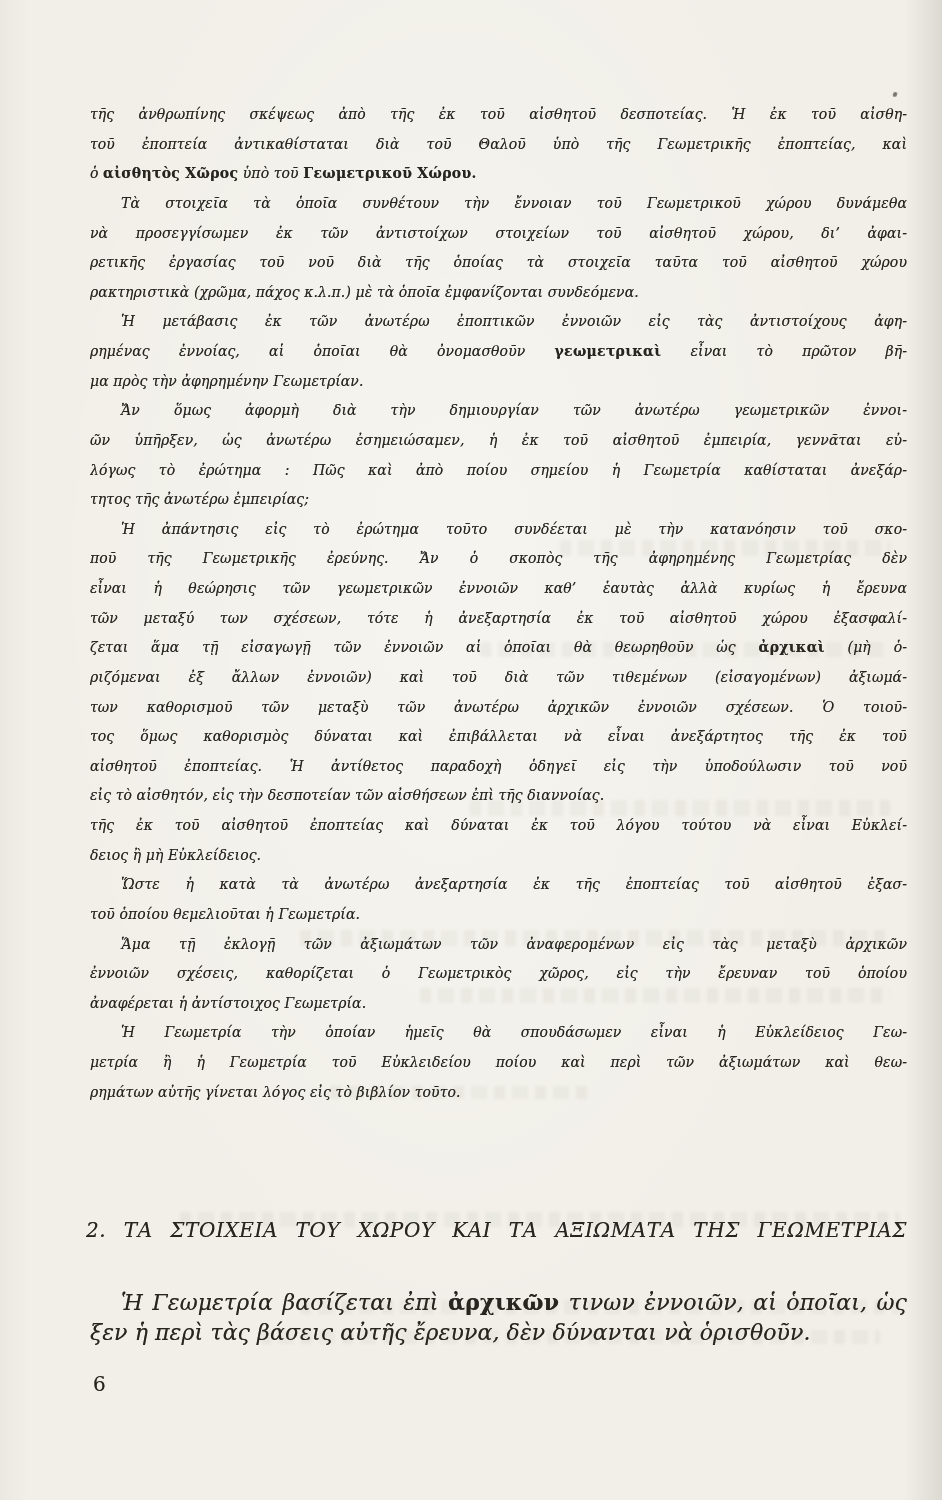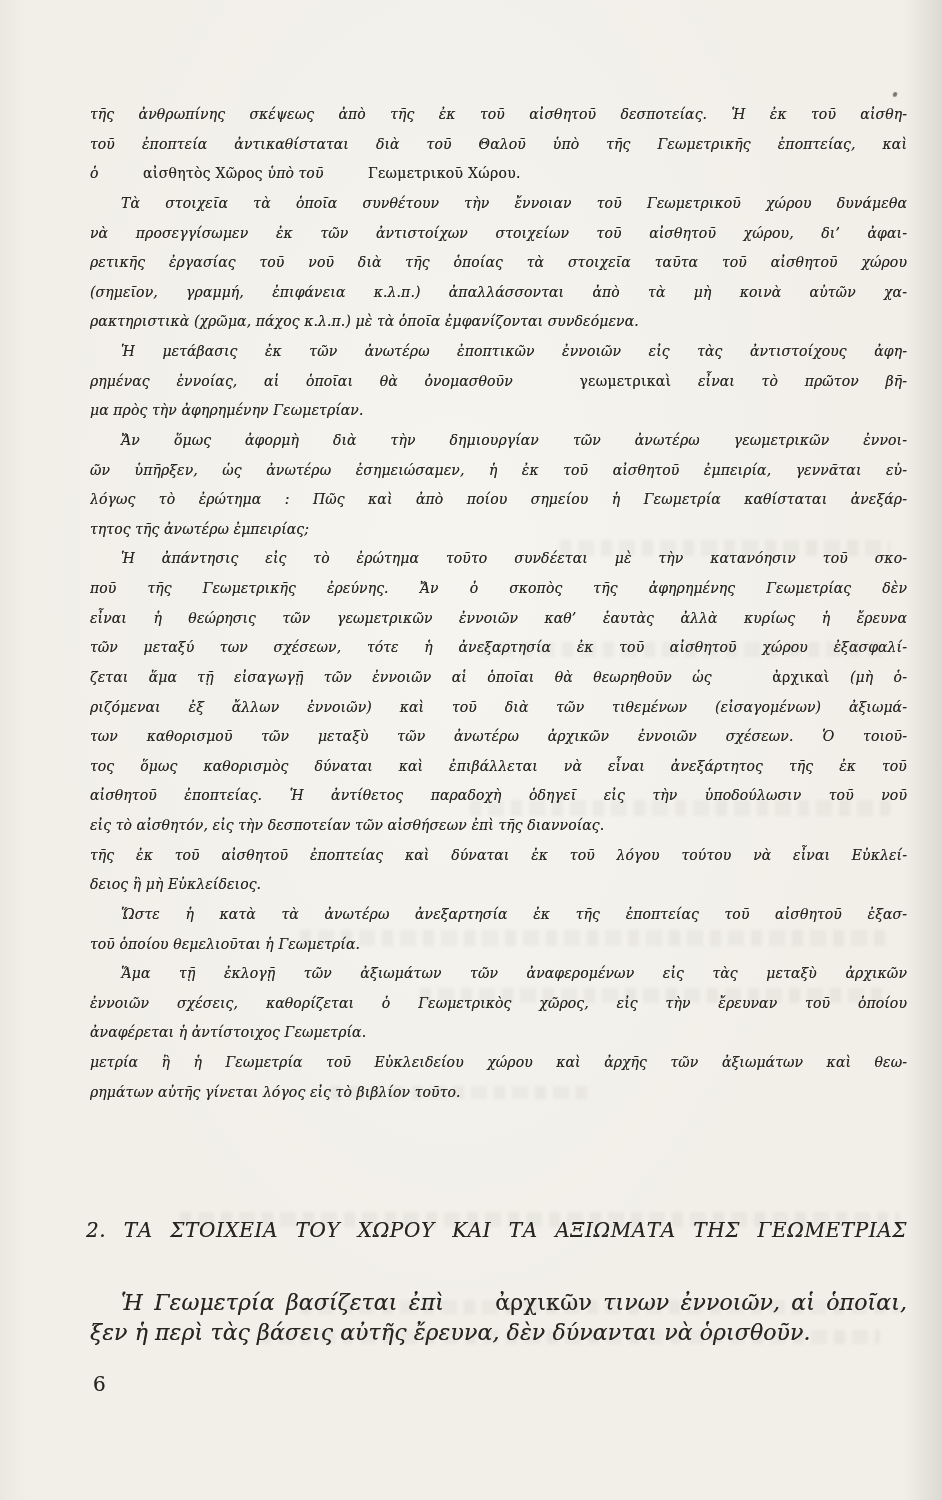--- a/index.html
+++ b/index.html
@@ -52,23 +52,22 @@
     line-height:29.63px;
     text-align:justify;
     text-align-last:justify;
     white-space:normal;
     overflow:hidden;
   }
   .line.end{text-align-last:left;}
   .line.indent{padding-left:31px;}
   .bold{
     font-style:normal;
-    font-weight:400;
+    font-weight:700;
     letter-spacing:0.3px;
-    margin-left:40px;
   }
   .section-heading{
     position:absolute;
     left:86px;top:1214px;width:821px;
     font-style:italic;
     font-weight:400;
     font-size:20px;
     line-height:32px;
     letter-spacing:0.6px;
     text-align:justify;
@@ -112,21 +111,20 @@
   <div class="body-text">
       <div>
         <div class="line"><span>τῆς ἀνθρωπίνης σκέψεως ἀπὸ τῆς ἐκ τοῦ αἰσθητοῦ δεσποτείας. Ἡ ἐκ τοῦ αἰσθη-</span></div>
         <div class="line"><span>τοῦ ἐποπτεία ἀντικαθίσταται διὰ τοῦ Θαλοῦ ὑπὸ τῆς Γεωμετρικῆς ἐποπτείας, καὶ</span></div>
         <div class="line end"><span>ὁ </span><span class="bold">αἰσθητὸς Χῶρος</span><span> ὑπὸ τοῦ </span><span class="bold">Γεωμετρικοῦ Χώρου.</span></div>
       </div>
       <div>
         <div class="line indent"><span>Τὰ στοιχεῖα τὰ ὁποῖα συνθέτουν τὴν ἔννοιαν τοῦ Γεωμετρικοῦ χώρου δυνάμεθα</span></div>
         <div class="line"><span>νὰ προσεγγίσωμεν ἐκ τῶν ἀντιστοίχων στοιχείων τοῦ αἰσθητοῦ χώρου, δι’ ἀφαι-</span></div>
         <div class="line"><span>ρετικῆς ἐργασίας τοῦ νοῦ διὰ τῆς ὁποίας τὰ στοιχεῖα ταῦτα τοῦ αἰσθητοῦ χώρου</span></div>
-        <div class="line"><span>(σημεῖον, γραμμή, ἐπιφάνεια κ.λ.π.) ἀπαλλάσσονται ἀπὸ τὰ μὴ κοινὰ αὐτῶν χα-</span></div>
         <div class="line end"><span>ρακτηριστικὰ (χρῶμα, πάχος κ.λ.π.) μὲ τὰ ὁποῖα ἐμφανίζονται συνδεόμενα.</span></div>
       </div>
       <div>
         <div class="line indent"><span>Ἡ μετάβασις ἐκ τῶν ἀνωτέρω ἐποπτικῶν ἐννοιῶν εἰς τὰς ἀντιστοίχους ἀφη-</span></div>
         <div class="line"><span>ρημένας ἐννοίας, αἱ ὁποῖαι θὰ ὀνομασθοῦν </span><span class="bold">γεωμετρικαὶ</span><span> εἶναι τὸ πρῶτον βῆ-</span></div>
         <div class="line end"><span>μα πρὸς τὴν ἀφηρημένην Γεωμετρίαν.</span></div>
       </div>
       <div>
         <div class="line indent"><span>Ἄν ὅμως ἀφορμὴ διὰ τὴν δημιουργίαν τῶν ἀνωτέρω γεωμετρικῶν ἐννοι-</span></div>
         <div class="line"><span>ῶν ὑπῆρξεν, ὡς ἀνωτέρω ἐσημειώσαμεν, ἡ ἐκ τοῦ αἰσθητοῦ ἐμπειρία, γεννᾶται εὐ-</span></div>
@@ -152,21 +150,22 @@
       <div>
         <div class="line indent"><span>Ὥστε ἡ κατὰ τὰ ἀνωτέρω ἀνεξαρτησία ἐκ τῆς ἐποπτείας τοῦ αἰσθητοῦ ἐξασ-</span></div>
         <div class="line end"><span>τοῦ ὁποίου θεμελιοῦται ἡ Γεωμετρία.</span></div>
       </div>
       <div>
         <div class="line indent"><span>Ἅμα τῇ ἐκλογῇ τῶν ἀξιωμάτων τῶν ἀναφερομένων εἰς τὰς μεταξὺ ἀρχικῶν</span></div>
         <div class="line"><span>ἐννοιῶν σχέσεις, καθορίζεται ὁ Γεωμετρικὸς χῶρος, εἰς τὴν ἔρευναν τοῦ ὁποίου</span></div>
         <div class="line end"><span>ἀναφέρεται ἡ ἀντίστοιχος Γεωμετρία.</span></div>
       </div>
       <div>
-        <div class="line"><span>μετρία ἢ ἡ Γεωμετρία τοῦ Εὐκλειδείου χώρου καὶ ἀρχῆς τῶν ἀξιωμάτων καὶ θεω-</span></div>
+        <div class="line indent"><span>Ἡ Γεωμετρία τὴν ὁποίαν ἡμεῖς θὰ σπουδάσωμεν εἶναι ἡ Εὐκλείδειος Γεω-</span></div>
+        <div class="line"><span>μετρία ἢ ἡ Γεωμετρία τοῦ Εὐκλειδείου ποίου καὶ περὶ τῶν ἀξιωμάτων καὶ θεω-</span></div>
         <div class="line end"><span>ρημάτων αὐτῆς γίνεται λόγος εἰς τὸ βιβλίον τοῦτο.</span></div>
       </div>
     </div>
 
   <div class="section-heading">2. ΤΑ ΣΤΟΙΧΕΙΑ ΤΟΥ ΧΩΡΟΥ ΚΑΙ ΤΑ ΑΞΙΩΜΑΤΑ ΤΗΣ ΓΕΩΜΕΤΡΙΑΣ</div>
 
   <div class="after-heading">
       <div>
         <div class="line indent"><span>Ἡ Γεωμετρία βασίζεται ἐπὶ </span><span class="bold">ἀρχικῶν</span><span> τινων ἐννοιῶν, αἱ ὁποῖαι, ὡς ἀπέδει-</span></div>
         <div class="line end"><span>ξεν ἡ περὶ τὰς βάσεις αὐτῆς ἔρευνα, δὲν δύνανται νὰ ὁρισθοῦν.</span></div>

